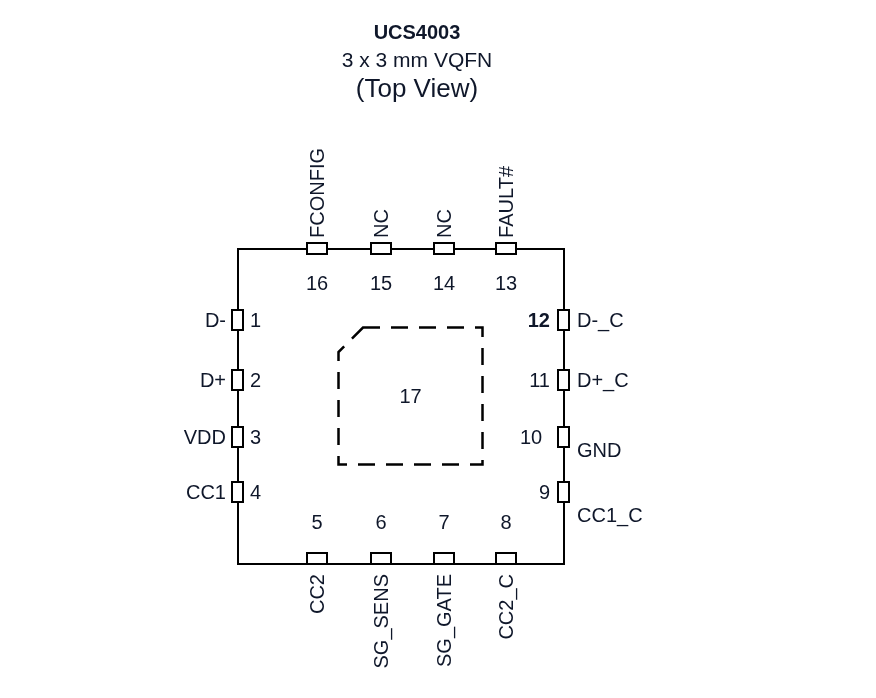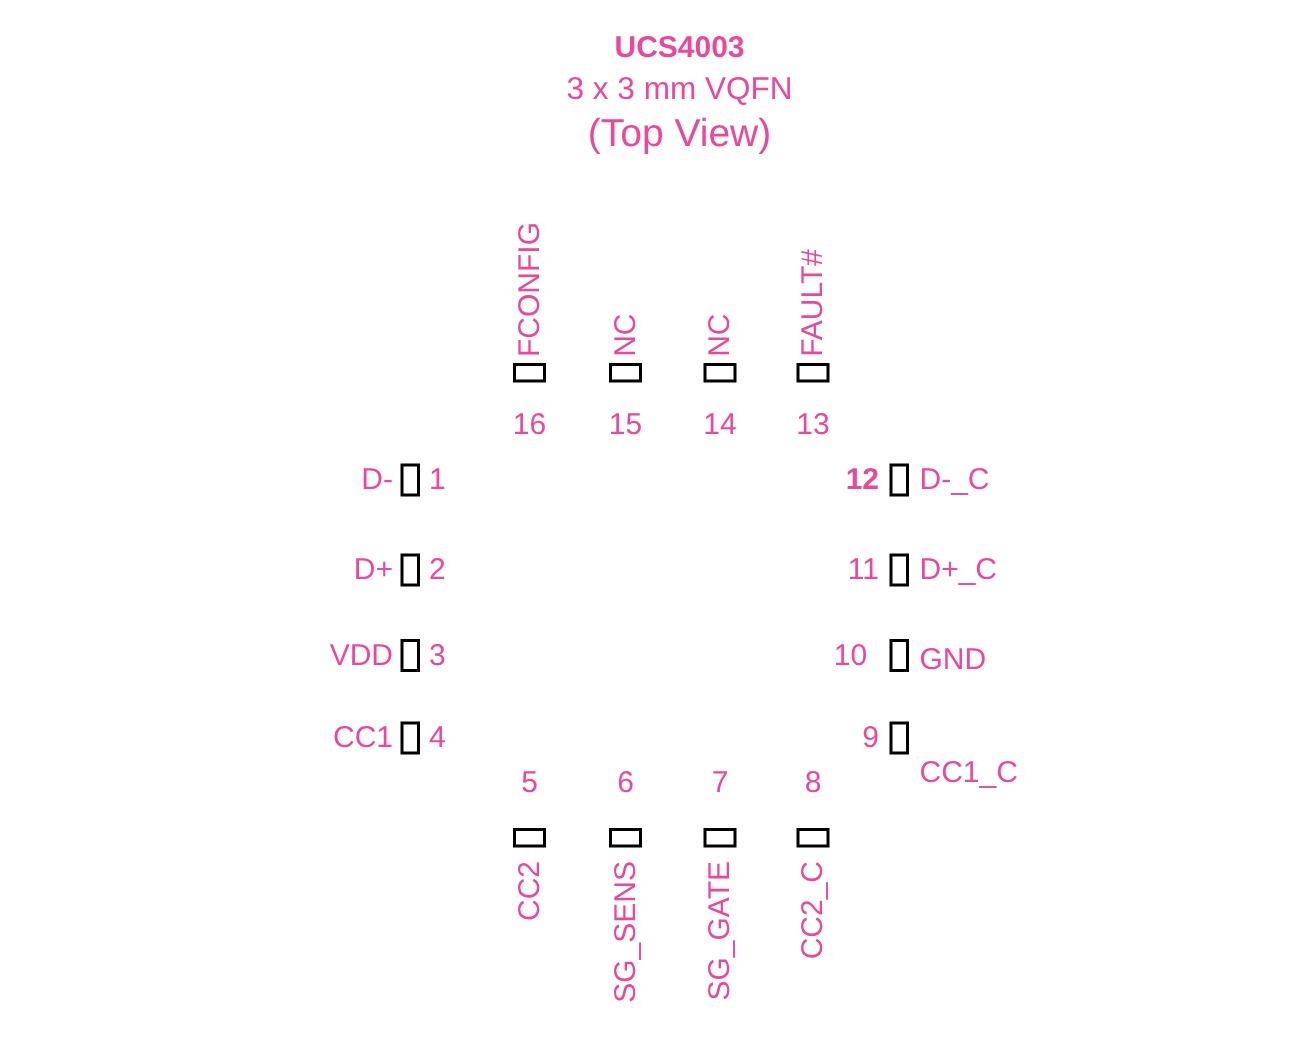--- a/index.html
+++ b/index.html
@@ -2,23 +2,22 @@
 <html><head>
 <meta charset="utf-8">
 <style>
   html, body { margin: 0; padding: 0; background: #ffffff; }
   .page {
     position: relative;
     width: 764px;
     height: 698px;
     background: #ffffff;
     font-family: "Liberation Sans", sans-serif;
-    color: #ec4899;
+    color: #0f172a;
     overflow: hidden;
-    margin-left: 36px;
   }
   .header {
     position: absolute;
     top: 18px;
     left: 117px;
     width: 600px;
     text-align: center;
   }
   .header .part { font-weight: bold; font-size: 20px; line-height: 28px; }
   .header .pkg  { font-size: 21px; line-height: 28px; }
@@ -72,20 +71,26 @@
 <body>
 
 <div class="page">
 
   <div class="header">
     <div class="part">UCS4003</div>
     <div class="pkg">3 x 3 mm VQFN</div>
     <div class="view">(Top View)</div>
   </div>
 
+  <div class="package">
+    <svg class="pad-svg" width="147" height="140" viewBox="0 0 147 140">
+      <path d="M 26 1.5 L 145.5 1.5 L 145.5 138.5 L 1.5 138.5 L 1.5 26 Z" fill="none" stroke="#000000" stroke-width="2.5" stroke-dasharray="17 11"></path>
+    </svg>
+    <div class="pad-num">17</div>
+  </div>
 
   <div class="marker h" style="left:306px; top:242px;"></div>
   <div class="marker h" style="left:370px; top:242px;"></div>
   <div class="marker h" style="left:433px; top:242px;"></div>
   <div class="marker h" style="left:495px; top:242px;"></div>
 
   <div class="num c" style="left:297px; top:272px;">16</div>
   <div class="num c" style="left:361px; top:272px;text-align:center;">15</div>
   <div class="num c" style="left:424px; top:272px;">14</div>
   <div class="num c" style="left:486px; top:272px;">13</div>
@@ -123,21 +128,21 @@
   <div class="marker v" style="left:557px; top:426px;"></div>
   <div class="marker v" style="left:557px; top:481px;"></div>
 
   <div class="num r" style="left:512px; top:309px;font-weight:bold;">12</div>
   <div class="num r" style="left:512px; top:369px;">11</div>
   <div class="num r" style="left:512px; top:426px;text-align:center;">10</div>
   <div class="num r" style="left:512px; top:481px;">9</div>
 
   <div class="hlabel right" style="top:308px;">D-_C</div>
   <div class="hlabel right" style="top:368px;">D+_C</div>
-  <div class="hlabel right" style="top:428px;">GND</div>
+  <div class="hlabel right" style="top:438px;">GND</div>
   <div class="hlabel right" style="top:503px;">CC1_C</div>
 
   <div class="marker h" style="left:306px; top:552px;"></div>
   <div class="marker h" style="left:370px; top:552px;"></div>
   <div class="marker h" style="left:433px; top:552px;"></div>
   <div class="marker h" style="left:495px; top:552px;"></div>
 
   <div class="num c" style="left:297px; top:511px;">5</div>
   <div class="num c" style="left:361px; top:511px;">6</div>
   <div class="num c" style="left:424px; top:511px;">7</div>

